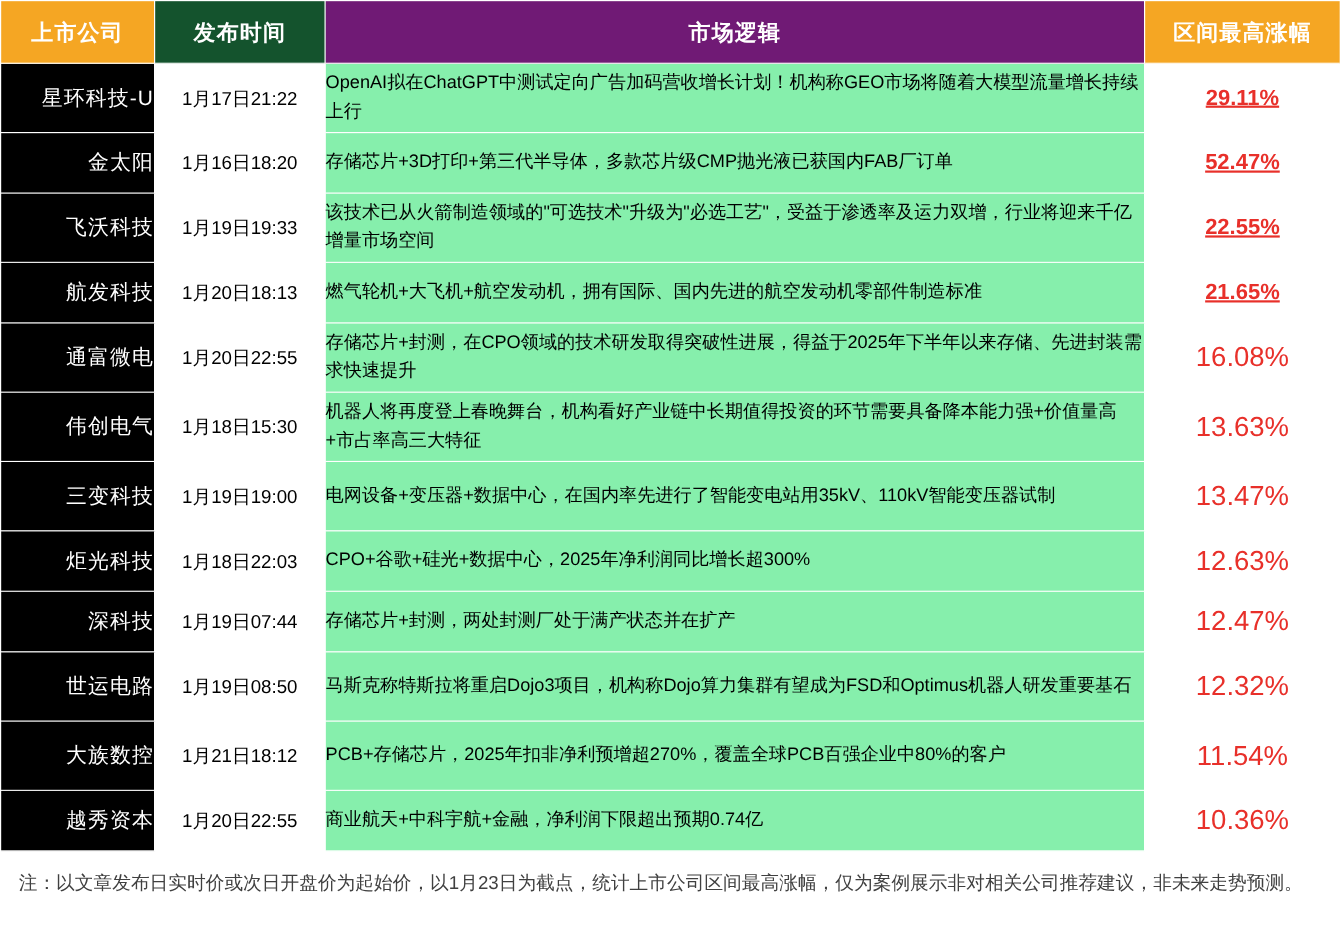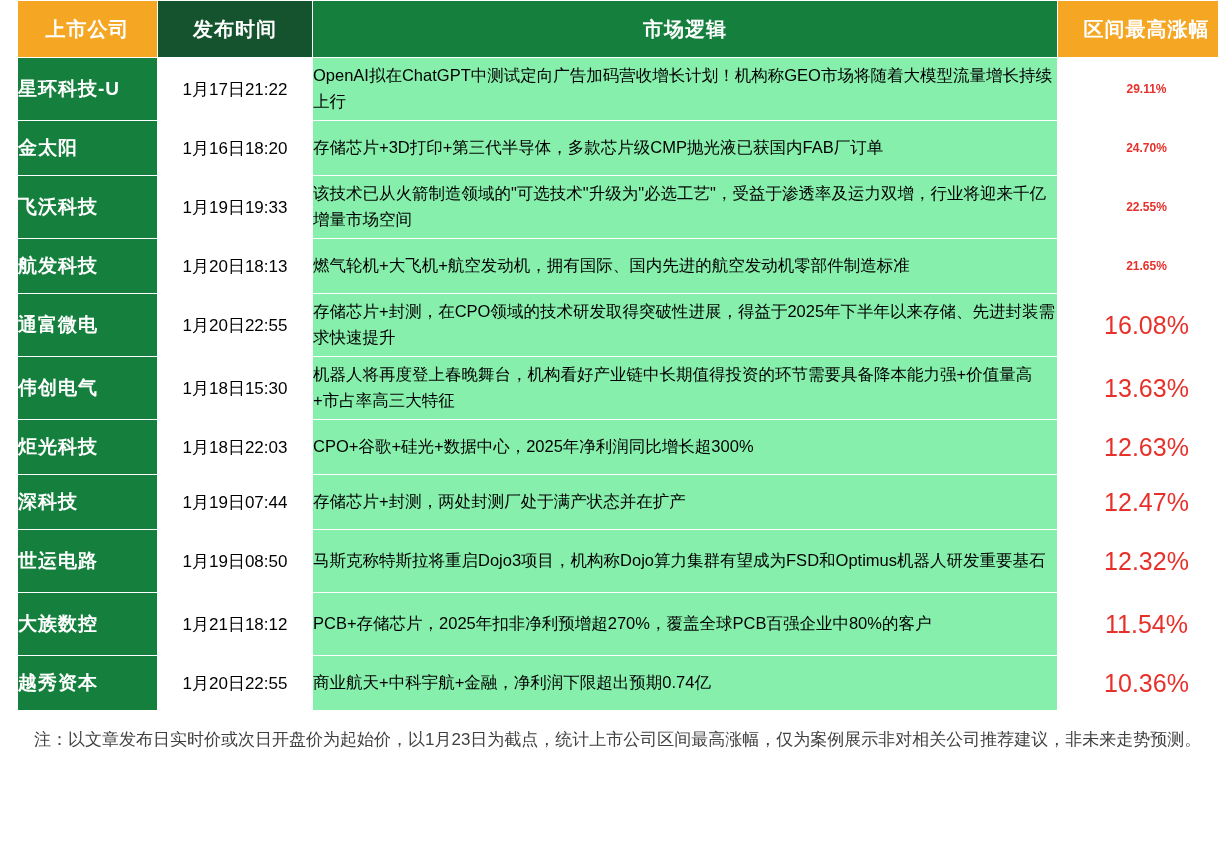--- a/index.html
+++ b/index.html
@@ -11,21 +11,20 @@
     font-family: "Liberation Sans", "DejaVu Sans", sans-serif;
     width: 1218px;
     height: 853px;
     overflow: hidden;
   }
   #sheet {
     width: 1060px;
     height: 853px;
     box-sizing: border-box;
     background: #ffffff;
-    padding-left: 17px;
   }
   table.stock-table {
     border-collapse: collapse;
     table-layout: fixed;
     width: 1218px;
   }
   table.stock-table col.c-company { width: 140px; }
   table.stock-table col.c-time    { width: 155px; }
   table.stock-table col.c-logic   { width: 745px; }
   table.stock-table col.c-gain    { width: 178px; }
@@ -42,30 +41,30 @@
     background: #f5a623;
     color: #ffffff;
     font-size: 20px;
     font-weight: bold;
     height: 56px;
     text-align: center;
     letter-spacing: 1px;
   }
   thead th.th-company { background: #f5a623; }
   thead th.th-time    { background: #14532d; margin-top: 43px; }
-  thead th.th-logic   { background: #15803d; }
+  thead th.th-logic   { background: #701a75; }
   thead th.th-gain    { background: #f5a623; }
 
   
   td.company {
-    background: #15803d;
+    background: #000000;
     color: #ffffff;
     font-size: 19px;
-    font-weight: bold;
-    text-align: left;
+    font-weight: normal;
+    text-align: right;
     letter-spacing: 1px;
   }
   
   td.time {
     background: #ffffff;
     color: #000000;
     font-size: 17px;
     text-align: center;
   }
   
@@ -79,21 +78,22 @@
   }
   
   td.gain {
     background: #ffffff;
     font-size: 25px;
     text-align: center;
     color: #e8302a;
   }
   td.gain.bold {
     font-weight: bold;
-    font-size: 12px;
+    font-size: 20px;
+    text-decoration: underline;
   }
 
   tr.row-h1 td { height: 62px; }
   tr.row-h2 td { height: 54px; }
 
   
   .footnote {
     box-sizing: border-box;
     width: 1218px;
     padding: 14px 16px 10px 16px;
@@ -133,21 +133,21 @@
         <tr class="row-h1">
           <td class="company">星环科技-U</td>
           <td class="time">1月17日21:22</td>
           <td class="logic">OpenAI拟在ChatGPT中测试定向广告加码营收增长计划！机构称GEO市场将随着大模型流量增长持续上行</td>
           <td class="gain bold">29.11%</td>
         </tr>
         <tr class="row-h2">
           <td class="company">金太阳</td>
           <td class="time">1月16日18:20</td>
           <td class="logic">存储芯片+3D打印+第三代半导体，多款芯片级CMP抛光液已获国内FAB厂订单</td>
-          <td class="gain bold">24.70%</td>
+          <td class="gain bold">52.47%</td>
         </tr>
         <tr class="row-h1">
           <td class="company">飞沃科技</td>
           <td class="time">1月19日19:33</td>
           <td class="logic">该技术已从火箭制造领域的"可选技术"升级为"必选工艺"，受益于渗透率及运力双增，行业将迎来千亿增量市场空间</td>
           <td class="gain bold">22.55%</td>
         </tr>
         <tr class="row-h2">
           <td class="company">航发科技</td>
           <td class="time">1月20日18:13</td>
@@ -158,20 +158,26 @@
           <td class="company">通富微电</td>
           <td class="time">1月20日22:55</td>
           <td class="logic">存储芯片+封测，在CPO领域的技术研发取得突破性进展，得益于2025年下半年以来存储、先进封装需求快速提升</td>
           <td class="gain">16.08%</td>
         </tr>
         <tr class="row-h1">
           <td class="company">伟创电气</td>
           <td class="time">1月18日15:30</td>
           <td class="logic">机器人将再度登上春晚舞台，机构看好产业链中长期值得投资的环节需要具备降本能力强+价值量高+市占率高三大特征</td>
           <td class="gain">13.63%</td>
+        </tr>
+        <tr class="row-h1">
+          <td class="company">三变科技</td>
+          <td class="time">1月19日19:00</td>
+          <td class="logic">电网设备+变压器+数据中心，在国内率先进行了智能变电站用35kV、110kV智能变压器试制</td>
+          <td class="gain">13.47%</td>
         </tr>
         <tr class="row-h2">
           <td class="company">炬光科技</td>
           <td class="time">1月18日22:03</td>
           <td class="logic">CPO+谷歌+硅光+数据中心，2025年净利润同比增长超300%</td>
           <td class="gain">12.63%</td>
         </tr>
         <tr class="row-h2">
           <td class="company">深科技</td>
           <td class="time">1月19日07:44</td>

